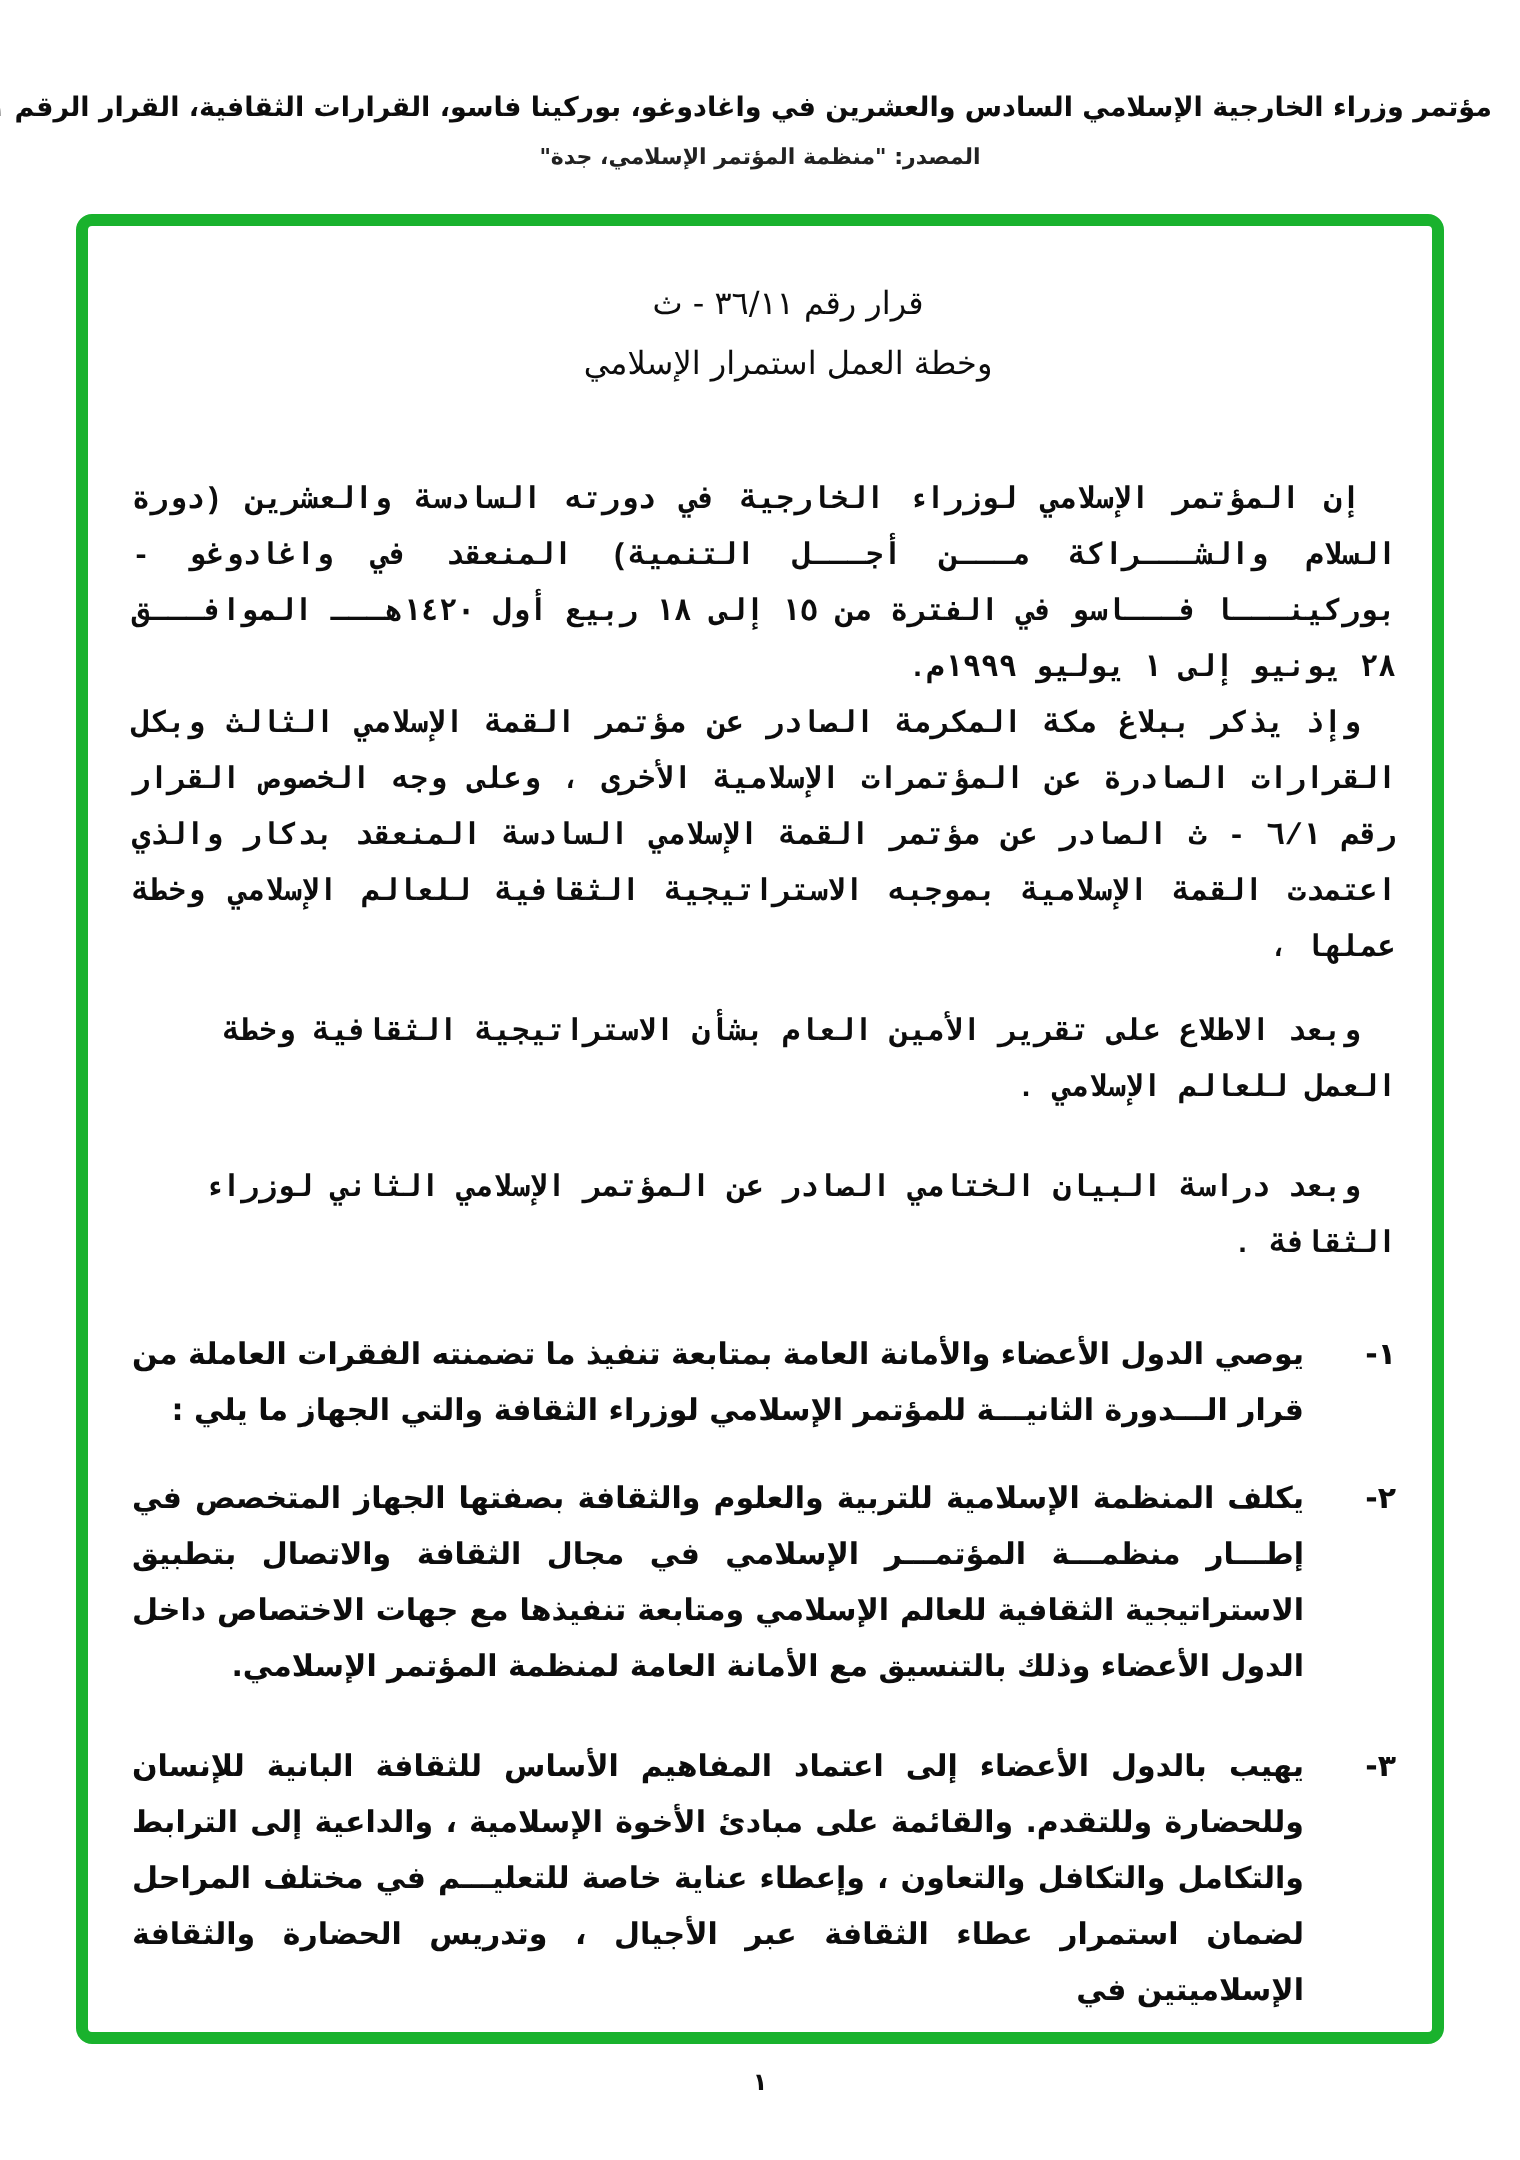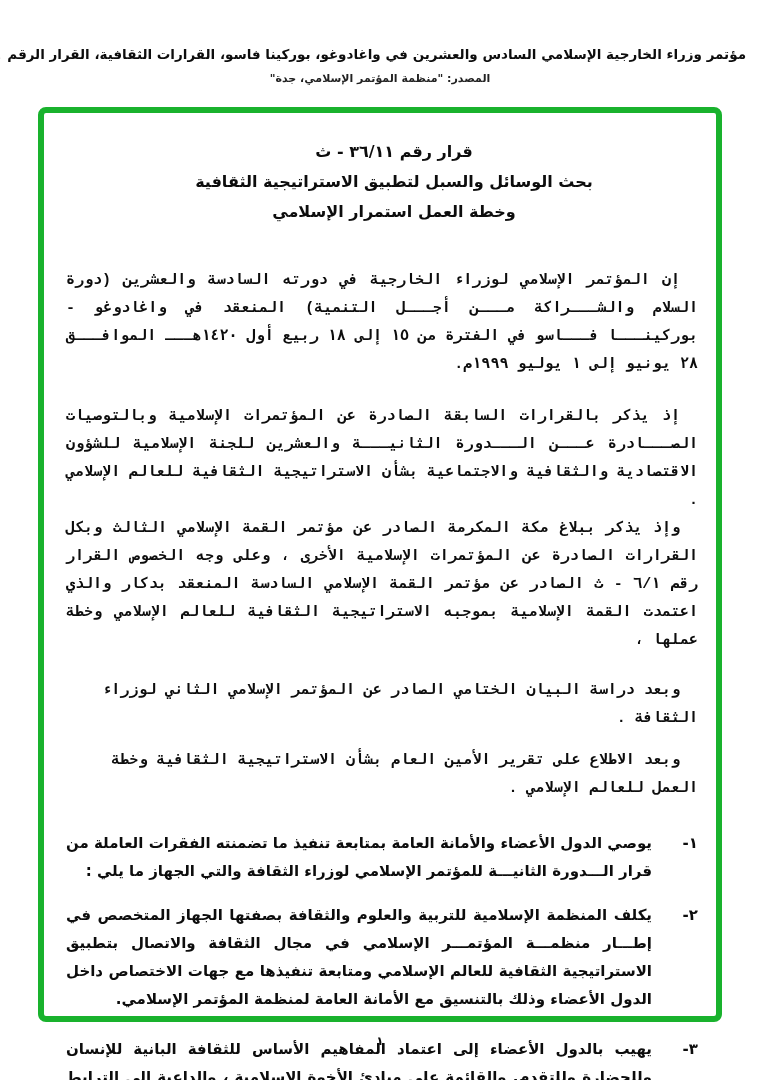--- a/index.html
+++ b/index.html
@@ -49,21 +49,21 @@
     height: 915px;
     box-sizing: border-box;
     border: 6px solid #19b22d;
     border-radius: 8px;
     background: #ffffff;
   }
   .title-block {
     margin: 24px 0 0 0;
     text-align: center;
     font-size: 16px;
-    font-weight: bold;
+    font-weight: normal;
     line-height: 30px;
     padding-left: 28px;
   }
   .body-block {
     margin: 0 18px 0 22px;
     font-size: 15px;
     font-weight: bold;
     line-height: 28px;
   }
   .para {
@@ -110,35 +110,33 @@
 <div class="page">
 
   <div class="hdr1">مؤتمر وزراء الخارجية الإسلامي السادس والعشرين في واغادوغو، بوركينا فاسو، القرارات الثقافية، القرار الرقم ٢٦/١١-ث</div>
 
   <div class="hdr2">المصدر:  "منظمة المؤتمر الإسلامي، جدة"</div>
 
   <div class="frame" style="border-color: rgb(25, 178, 45);">
 
     <div class="title-block">
       <div>قرار رقم ٣٦/١١ - ث</div>
-      <div>بحث الوسائل والسبل لتطبيق الاستراتيجية الثقافية</div>
       <div>وخطة العمل استمرار الإسلامي</div>
     </div>
 
     <div class="body-block">
 
       <p class="para p1">إن المؤتمر الإسلامي لوزراء الخارجية في دورته السادسة والعشرين (دورة السلام والشـــراكة مـــن أجـــل التنمية) المنعقد في واغادوغو - بوركينـــا فـــاسو في الفترة من ١٥ إلى ١٨ ربيع أول ١٤٢٠هـــ الموافـــق ٢٨ يونيو إلى ١ يوليو ١٩٩٩م.</p>
 
-      <p class="para p2">إذ يذكر بالقرارات السابقة الصادرة عن المؤتمرات الإسلامية وبالتوصيات الصـــادرة عـــن الـــدورة الثانيـــة والعشرين للجنة الإسلامية للشؤون الاقتصادية والثقافية والاجتماعية بشأن الاستراتيجية الثقافية للعالم الإسلامي .</p>
 
       <p class="para p3">وإذ يذكر ببلاغ مكة المكرمة الصادر عن مؤتمر القمة الإسلامي الثالث وبكل القرارات الصادرة عن المؤتمرات الإسلامية الأخرى ، وعلى وجه الخصوص القرار رقم ٦/١ - ث الصادر عن مؤتمر القمة الإسلامي السادسة المنعقد بدكار والذي اعتمدت القمة الإسلامية بموجبه الاستراتيجية الثقافية للعالم الإسلامي وخطة عملها ،</p>
 
+      <p class="para p5">وبعد الاطلاع على تقرير الأمين العام بشأن الاستراتيجية الثقافية وخطة العمل للعالم الإسلامي .</p>
+
       <p class="para p4">وبعد دراسة البيان الختامي الصادر عن المؤتمر الإسلامي الثاني لوزراء الثقافة .</p>
-
-      <p class="para p5">وبعد الاطلاع على تقرير الأمين العام بشأن الاستراتيجية الثقافية وخطة العمل للعالم الإسلامي .</p>
 
       <div class="item item-1">
         <span class="num">١-</span>
         <p class="txt">يوصي الدول الأعضاء والأمانة العامة بمتابعة تنفيذ ما تضمنته الفقرات العاملة من قرار الـــدورة الثانيـــة للمؤتمر الإسلامي لوزراء الثقافة والتي الجهاز ما يلي :</p>
       </div>
 
       <div class="item item-2">
         <span class="num">٢-</span>
         <p class="txt">يكلف المنظمة الإسلامية للتربية والعلوم والثقافة بصفتها الجهاز المتخصص في إطـــار منظمـــة المؤتمـــر الإسلامي في مجال الثقافة والاتصال بتطبيق الاستراتيجية الثقافية للعالم الإسلامي ومتابعة تنفيذها مع جهات الاختصاص داخل الدول الأعضاء وذلك بالتنسيق مع الأمانة العامة لمنظمة المؤتمر الإسلامي.</p>
       </div>

